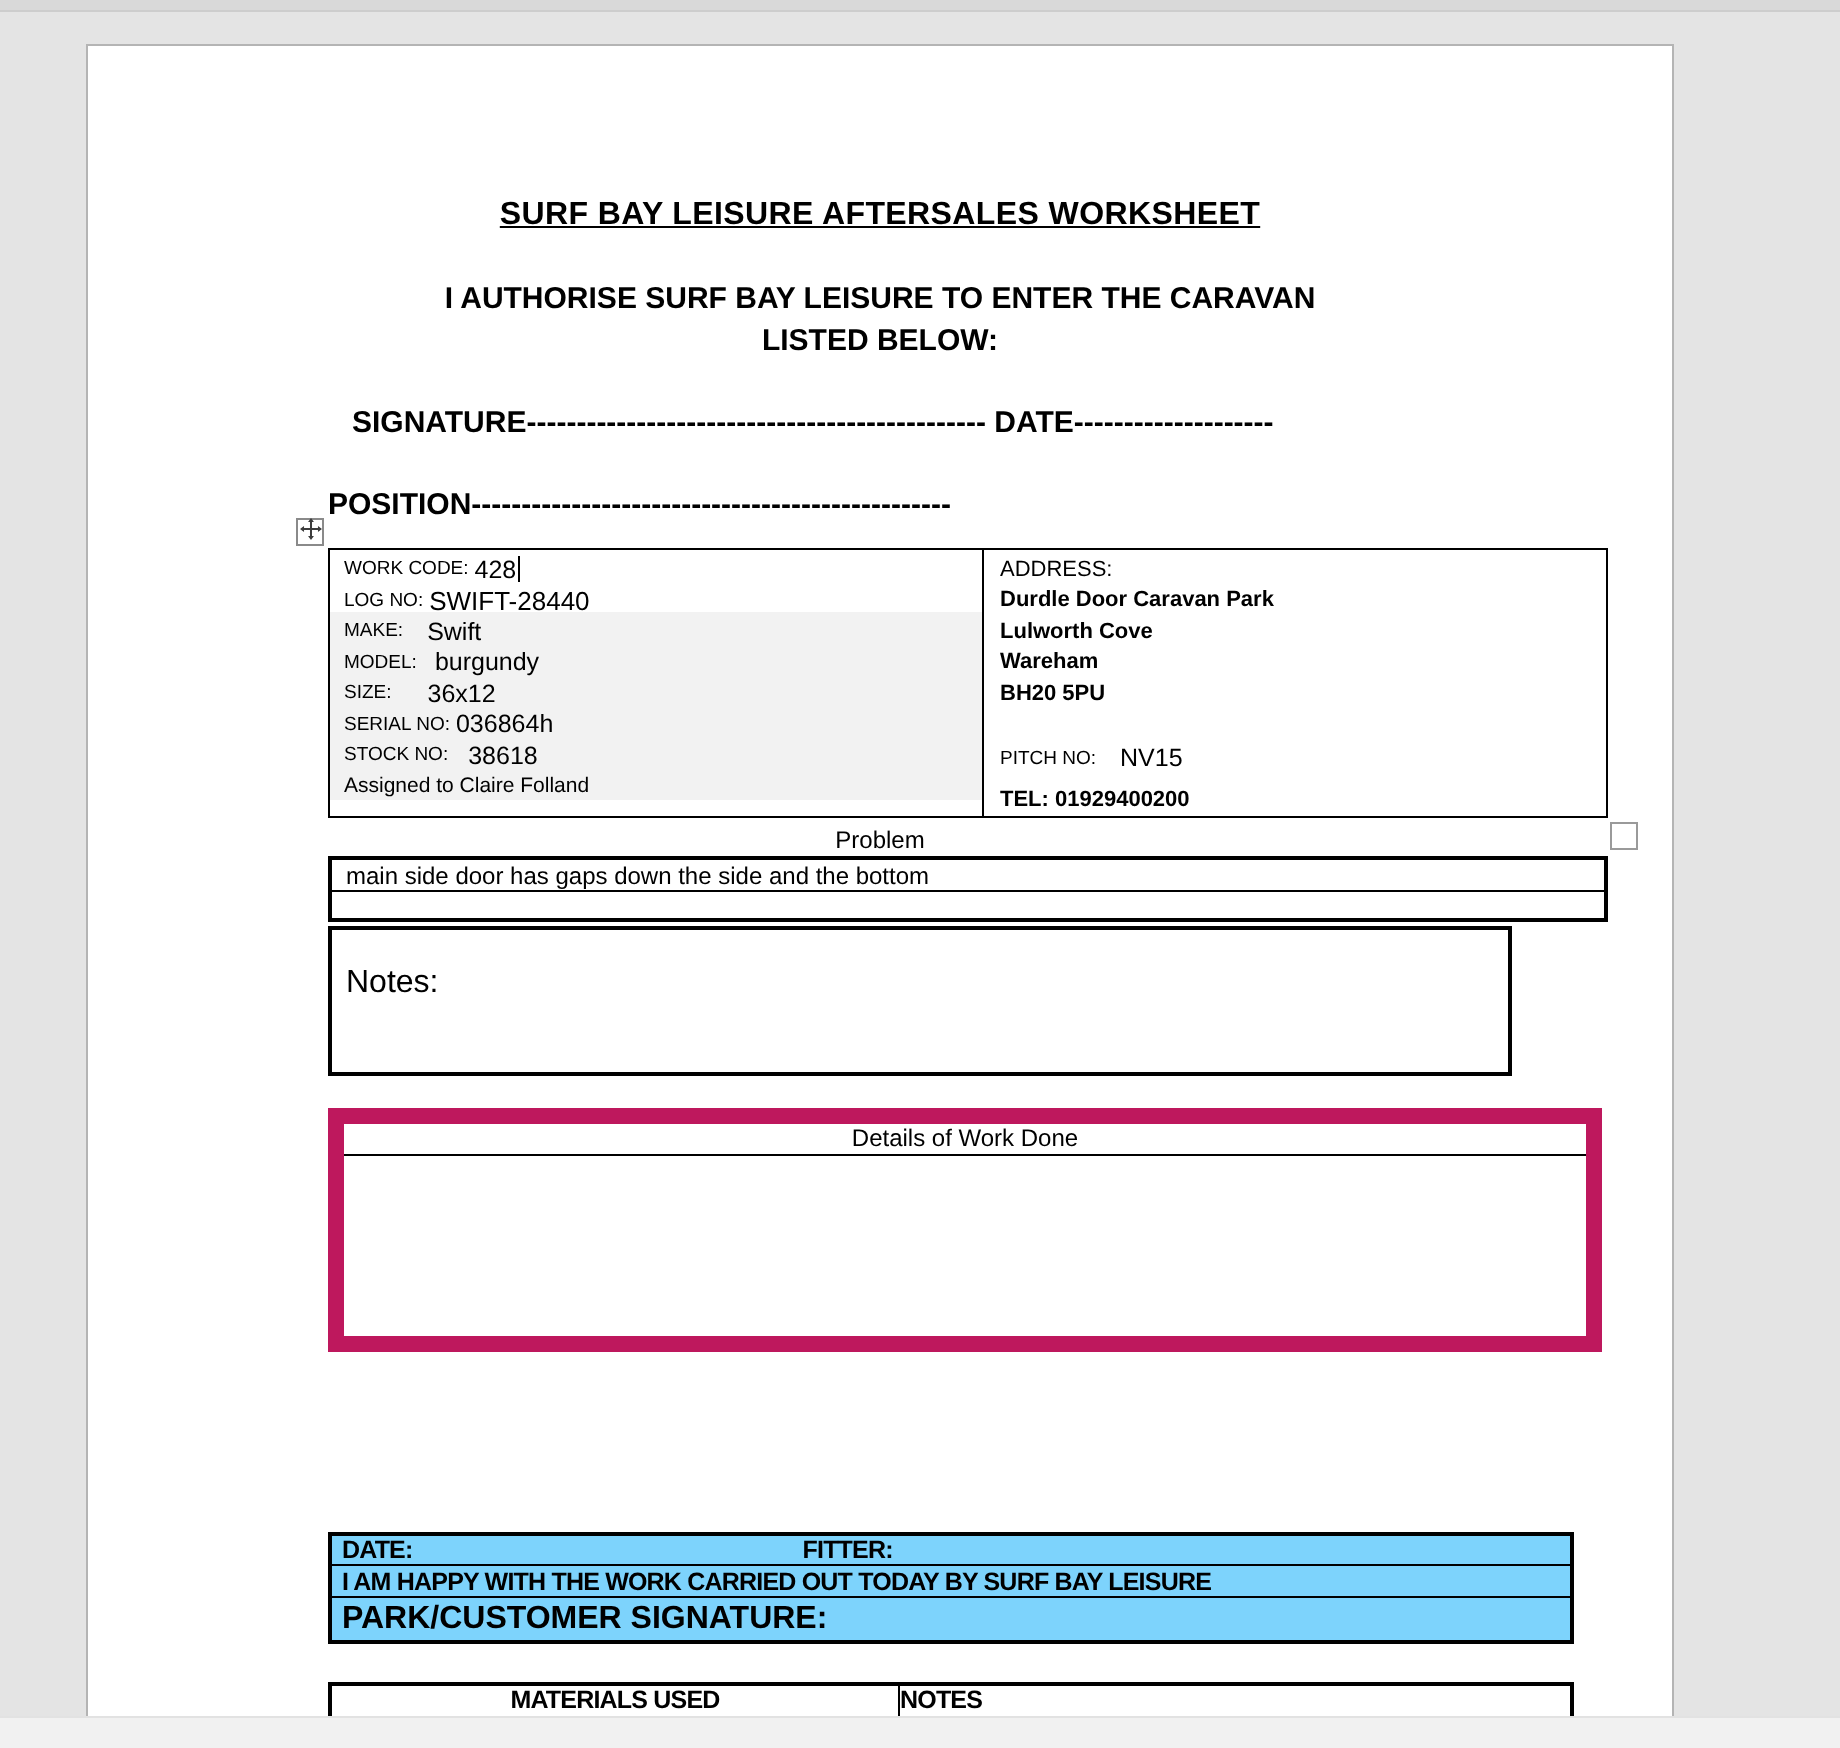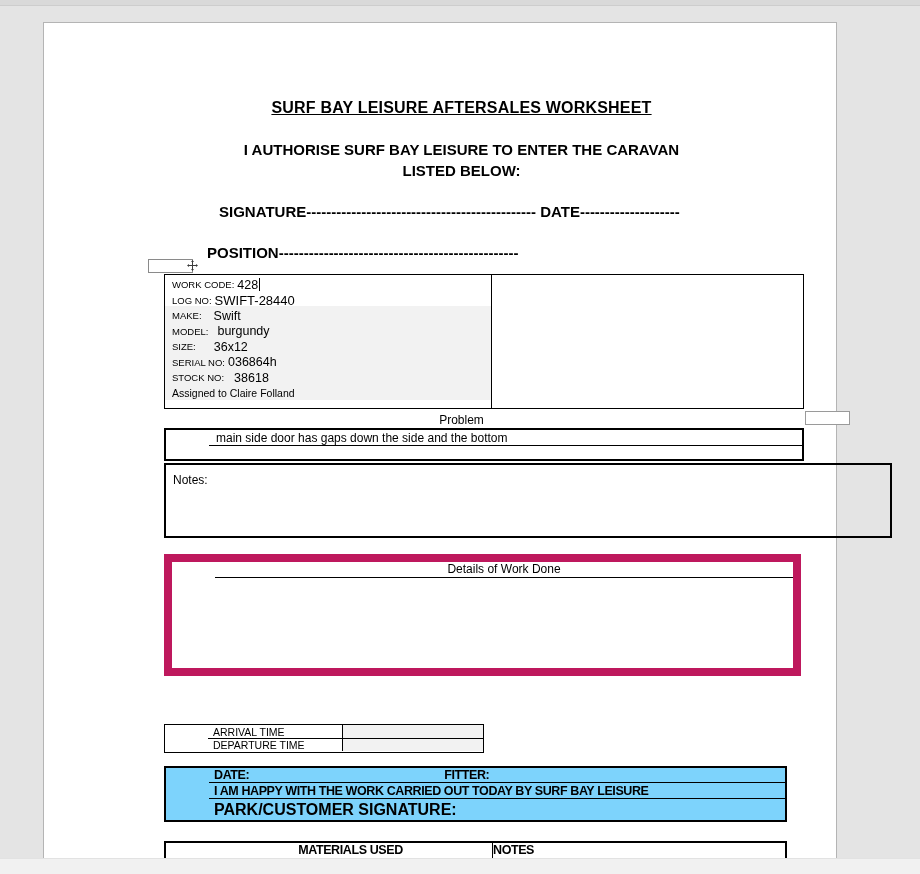--- a/index.html
+++ b/index.html
@@ -4,21 +4,21 @@
 <style>
   * { margin:0; padding:0; box-sizing:border-box; }
   html,body { width:920px; height:874px; overflow:hidden;
     font-family:"Liberation Sans", sans-serif; background:#e4e4e4; color:#000; }
   .top-strip { position:absolute; left:0; top:0; width:920px; height:6px;
     background:#d9d9d9; border-bottom:1px solid #cdcdcd; }
   .page { position:absolute; left:43px; top:22px; width:794px; height:845px;
     background:#ffffff; border:1px solid #b4b4b4; z-index:1; }
   .bottom-strip { position:absolute; left:0; bottom:0; width:920px; height:16px;
     background:#f1f1f1; border-top:1px solid #e2e2e2; z-index:5; }
-  .abs { position:absolute;padding-left:43px; }
+  .abs { position:absolute; }
 
   .doc-title { top:76px; left:0; width:100%; text-align:center;
     font-size:16px; font-weight:bold; text-decoration:underline; letter-spacing:.2px; }
   .auth { left:0; width:100%; text-align:center; font-size:15px; font-weight:bold; }
   .sigline { font-size:15px; font-weight:bold; white-space:pre; }
 
   
   .move-handle { left:104px; top:236px; width:14px; height:14px; background:#fff;
     border:1px solid #8a8a8a; display:flex; align-items:center; justify-content:center; }
   .resize-handle { left:761px; top:388px; width:14px; height:14px; background:#fff;
@@ -40,22 +40,22 @@
   .addr-label { font-size:11px; height:15px; line-height:15px; }
   .addr-line { font-size:11px; font-weight:bold; height:15.5px; line-height:15.5px; }
   .pitch-row { margin-top:17px; display:flex; align-items:center; }
   .tel-line { position:absolute; left:8px; bottom:2px; font-size:11px; font-weight:bold; }
 
   .problem-header { top:390px; left:0; width:100%; text-align:center; font-size:12px; }
   .problem-box { left:120px; top:405px; width:640px; height:33px; border:2px solid #000; }
   .problem-row1 { height:16px; border-bottom:1px solid #000; display:flex;
     align-items:center; padding-left:7px; font-size:12px; }
   .problem-row2 { height:13px; }
-  .notes-box { left:120px; top:440px; width:728px; height:75px; border:2px solid #000;
-    padding:8px 0 0 7px; font-size:12px; }
+  .notes-box { left:120px; top:440px; width:592px; height:75px; border:2px solid #000;
+    padding:18px 0 0 7px; font-size:16px; }
 
   .details-box { left:120px; top:531px; width:637px; height:122px; border:8px solid #be185d; }
   .details-header { height:16px; border-bottom:1px solid #000; text-align:center;
     font-size:12px; line-height:15px; }
 
   .times-table { left:120px; top:701px; width:320px; height:29px; border:1px solid #000; }
   .times-row { height:13px; display:flex; }
   .times-row + .times-row { border-top:1px solid #000; }
   .times-label { width:134px; padding-left:5px; font-size:10.5px; display:flex; align-items:center; }
   .times-value { flex:1; border-left:1px solid #000; background:#f2f2f2; }
@@ -132,20 +132,32 @@
           <span class="wd-label">SERIAL NO:</span>
           <span class="wd-value" style="margin-left:3px;">036864h</span>
         </div>
         <div class="wd-row">
           <span class="wd-label">STOCK NO:</span>
           <span class="wd-value" style="margin-left:10px;">38618</span>
         </div>
         <div class="assigned">Assigned to Claire Folland</div>
       </div>
     </div>
+    <div class="info-right">
+      <div class="addr-label">ADDRESS:</div>
+      <div class="addr-line">Durdle Door Caravan Park</div>
+      <div class="addr-line">Lulworth Cove</div>
+      <div class="addr-line">Wareham</div>
+      <div class="addr-line">BH20 5PU</div>
+      <div class="pitch-row">
+        <span class="wd-label">PITCH NO:</span>
+        <span class="wd-value" style="margin-left:12px;">NV15</span>
+      </div>
+      <div class="tel-line">TEL: 01929400200</div>
+    </div>
   </div>
 
   <div class="abs problem-header">Problem</div>
   <div class="abs resize-handle"></div>
 
   <div class="abs problem-box">
     <div class="problem-row1">
       <span>main side door has gaps down the side and the bottom</span>
     </div>
     <div class="problem-row2"></div>
@@ -153,30 +165,20 @@
 
   <div class="abs notes-box">
     <span>Notes:</span>
   </div>
 
   <div class="abs details-box">
     <div class="details-header">Details of Work Done</div>
     <div style="height:133px;"></div>
   </div>
 
-  <div class="abs times-table">
-    <div class="times-row">
-      <div class="times-label">ARRIVAL TIME</div>
-      <div class="times-value"></div>
-    </div>
-    <div class="times-row">
-      <div class="times-label">DEPARTURE TIME</div>
-      <div class="times-value"></div>
-    </div>
-  </div>
 
   <div class="abs signoff-table">
     <div class="signoff-r1 cond">
       <span>DATE:</span>
       <span class="fitter">FITTER:</span>
     </div>
     <div class="signoff-r2 cond">
       <span>I AM HAPPY WITH THE WORK CARRIED OUT TODAY BY SURF BAY LEISURE</span>
     </div>
     <div class="signoff-r3">

